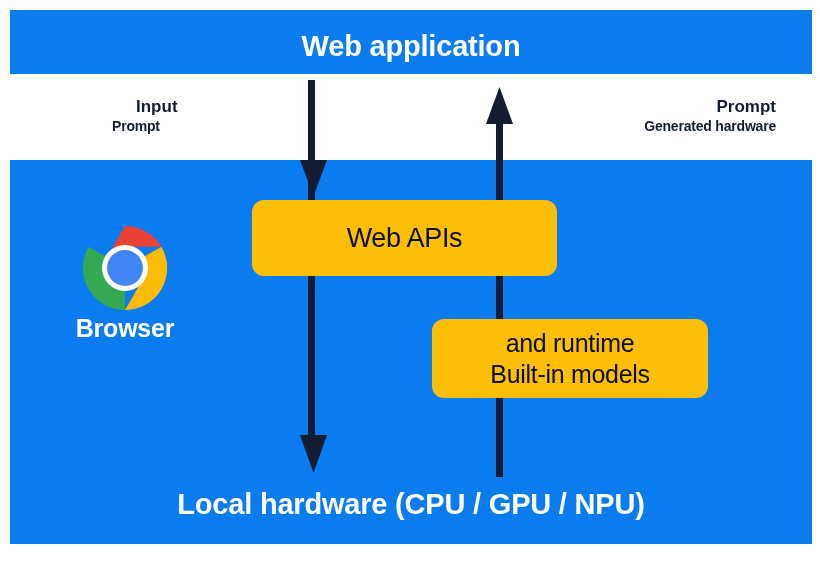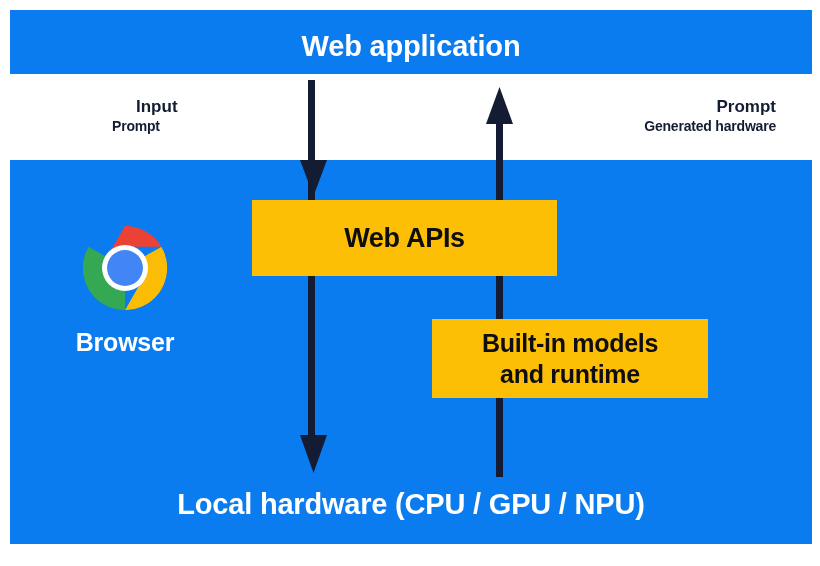--- a/index.html
+++ b/index.html
@@ -106,39 +106,39 @@
     text-align: center;
   }
   #chrome-logo {
     width: 92px;
     height: 92px;
     display: block;
     margin: 0 auto;
   }
   #browser-label {
     display: block;
-    margin-top: 14px;
     color: #ffffff;
     font-size: 25px;
     font-weight: bold;
     letter-spacing: -0.2px;
   }
 
   
   .yellow-box {
     position: absolute;
     background: #fcbf06;
     display: flex;
     align-items: center;
     justify-content: center;
     text-align: center;
     color: #0d0d12;
-    font-weight: bold;
+    font-weight: normal;
     letter-spacing: -0.3px;
     line-height: 1.22;
+    border-radius: 12px;
   }
   #box-web-apis {
     left: 252px;
     top: 200px;
     width: 305px;
     height: 76px;
     font-size: 27px;
   }
   #box-builtin-models {
     left: 432px;
@@ -209,18 +209,18 @@
     </svg>
     <span id="browser-label">Browser</span>
   </div>
 
   <div class="yellow-box" id="box-web-apis">
     <span class="box-label">Web APIs</span>
   </div>
 
   <div class="yellow-box" id="box-builtin-models">
     <span>
+      <span class="box-label">and runtime</span>
       <span class="box-label">Built-in models</span>
-      <span class="box-label">and runtime</span>
     </span>
   </div>
 
 </div>
 
 </body></html>

